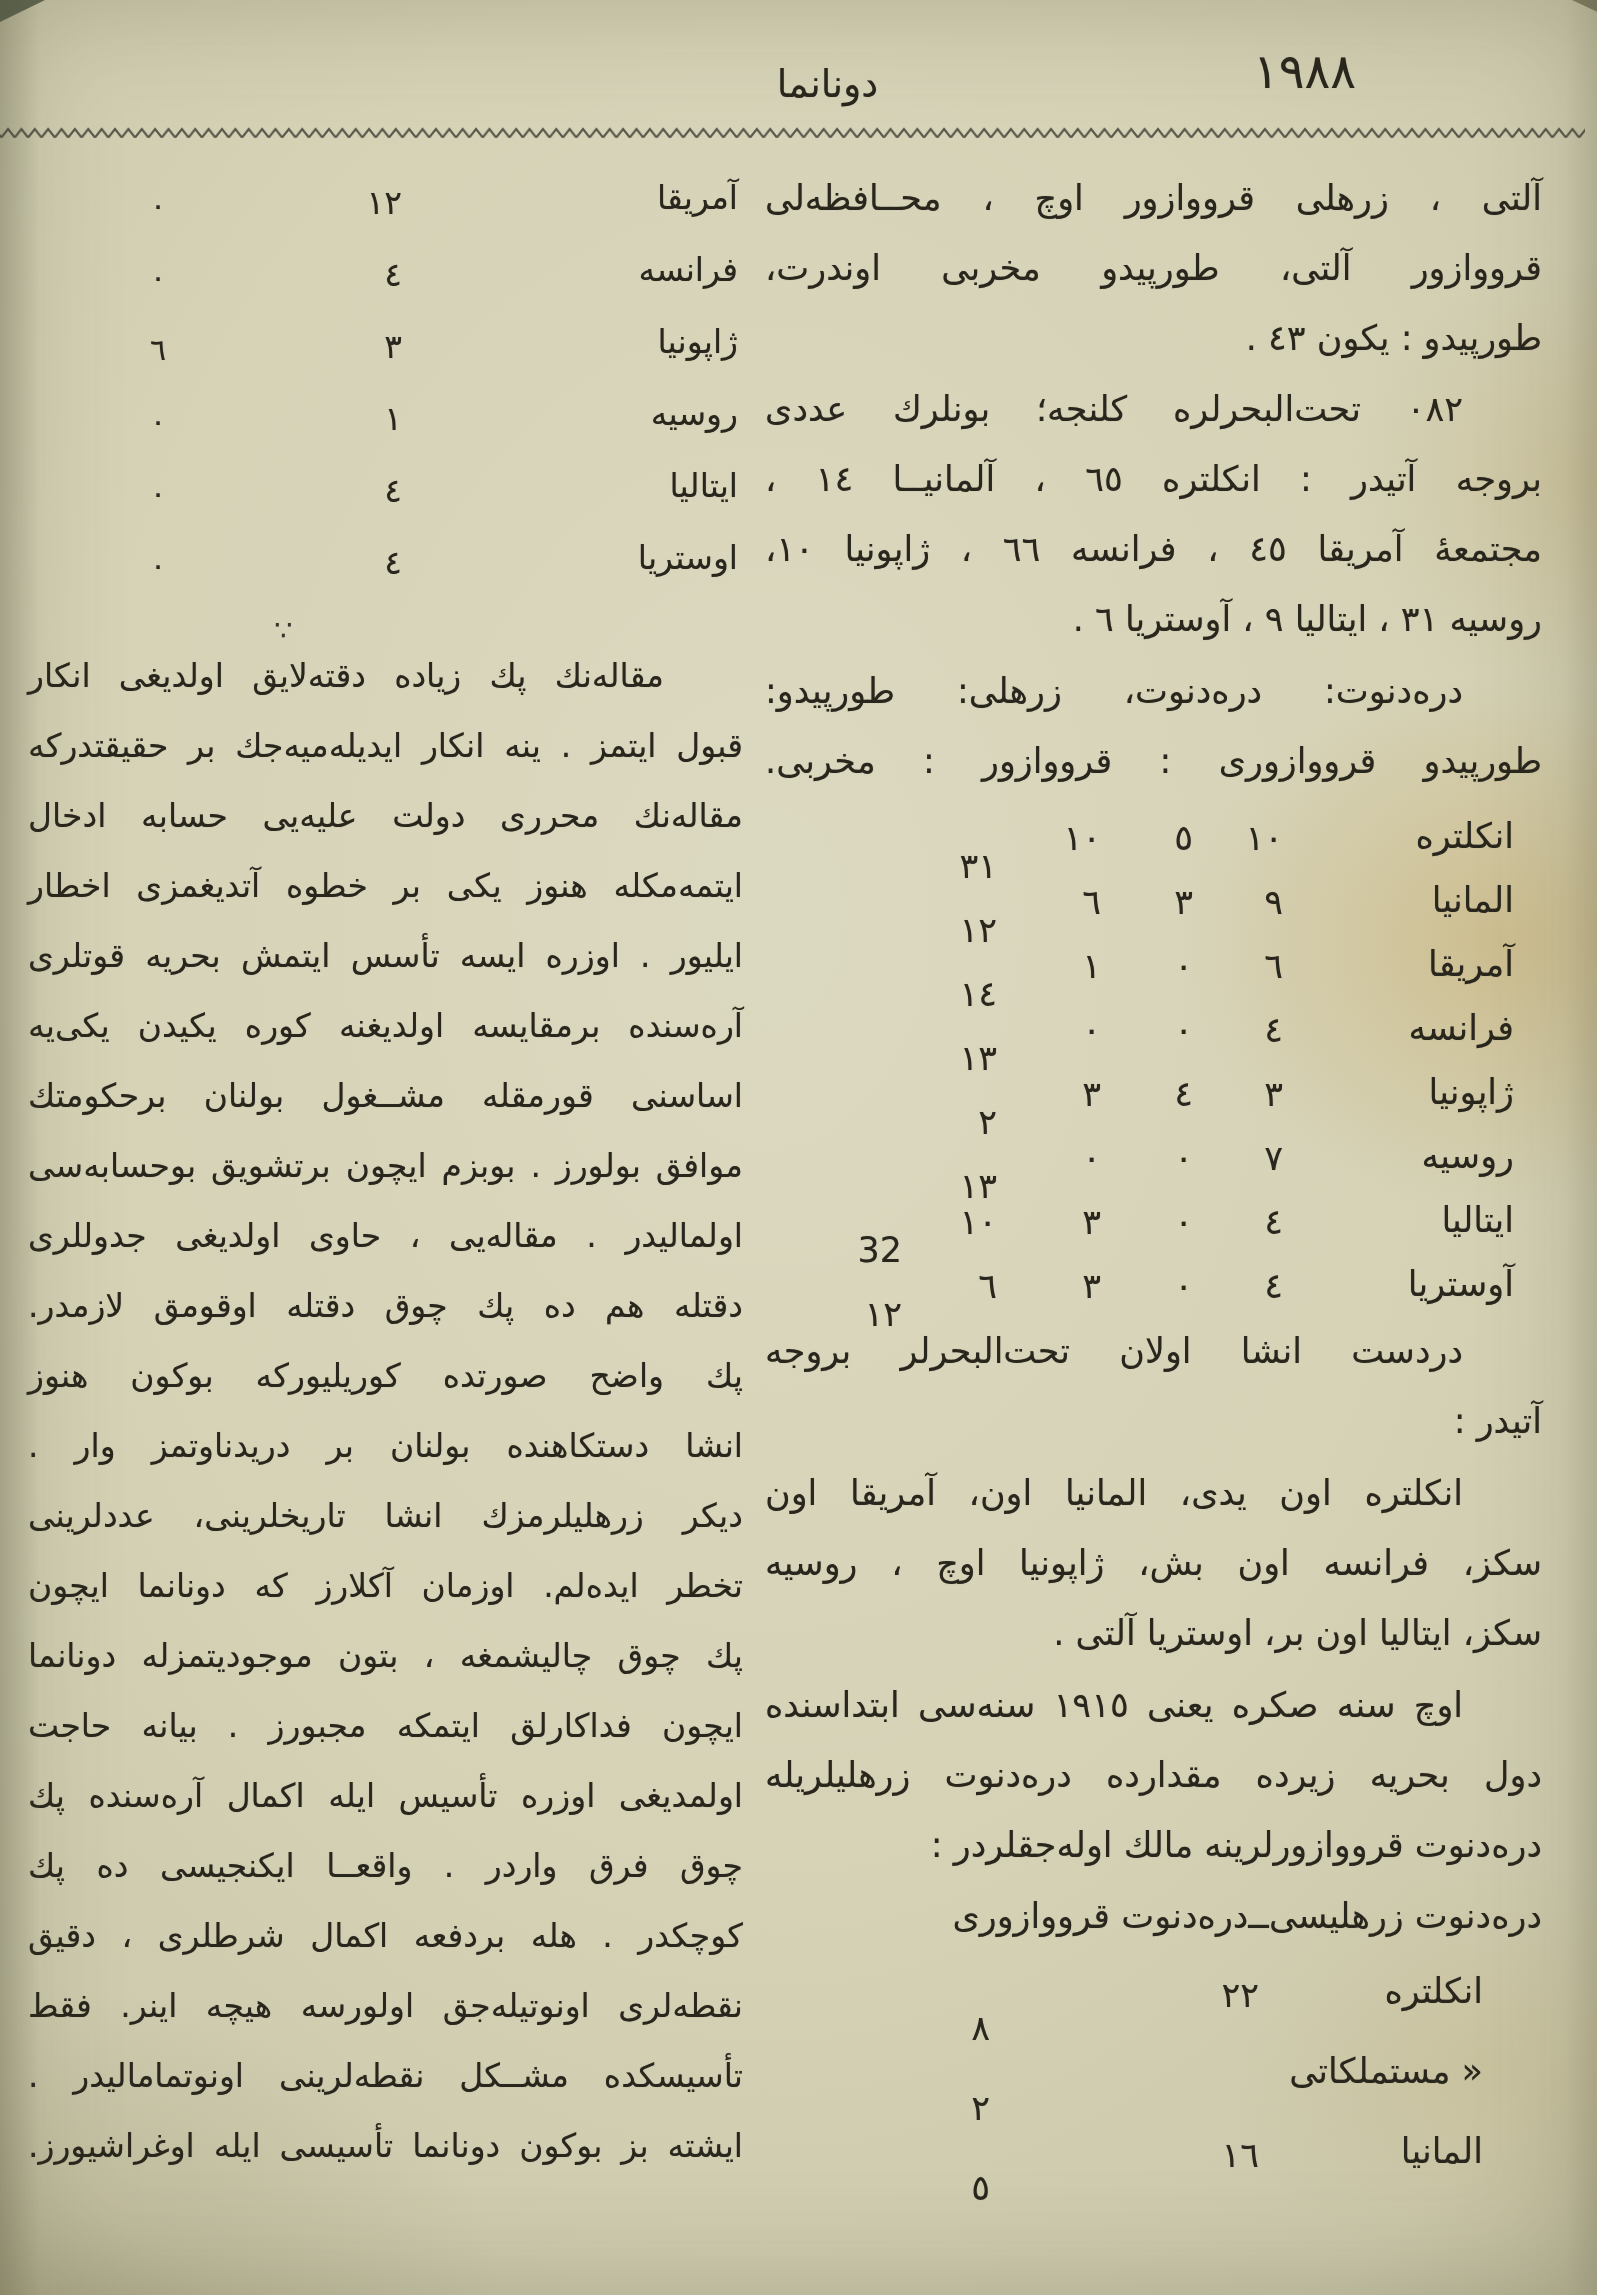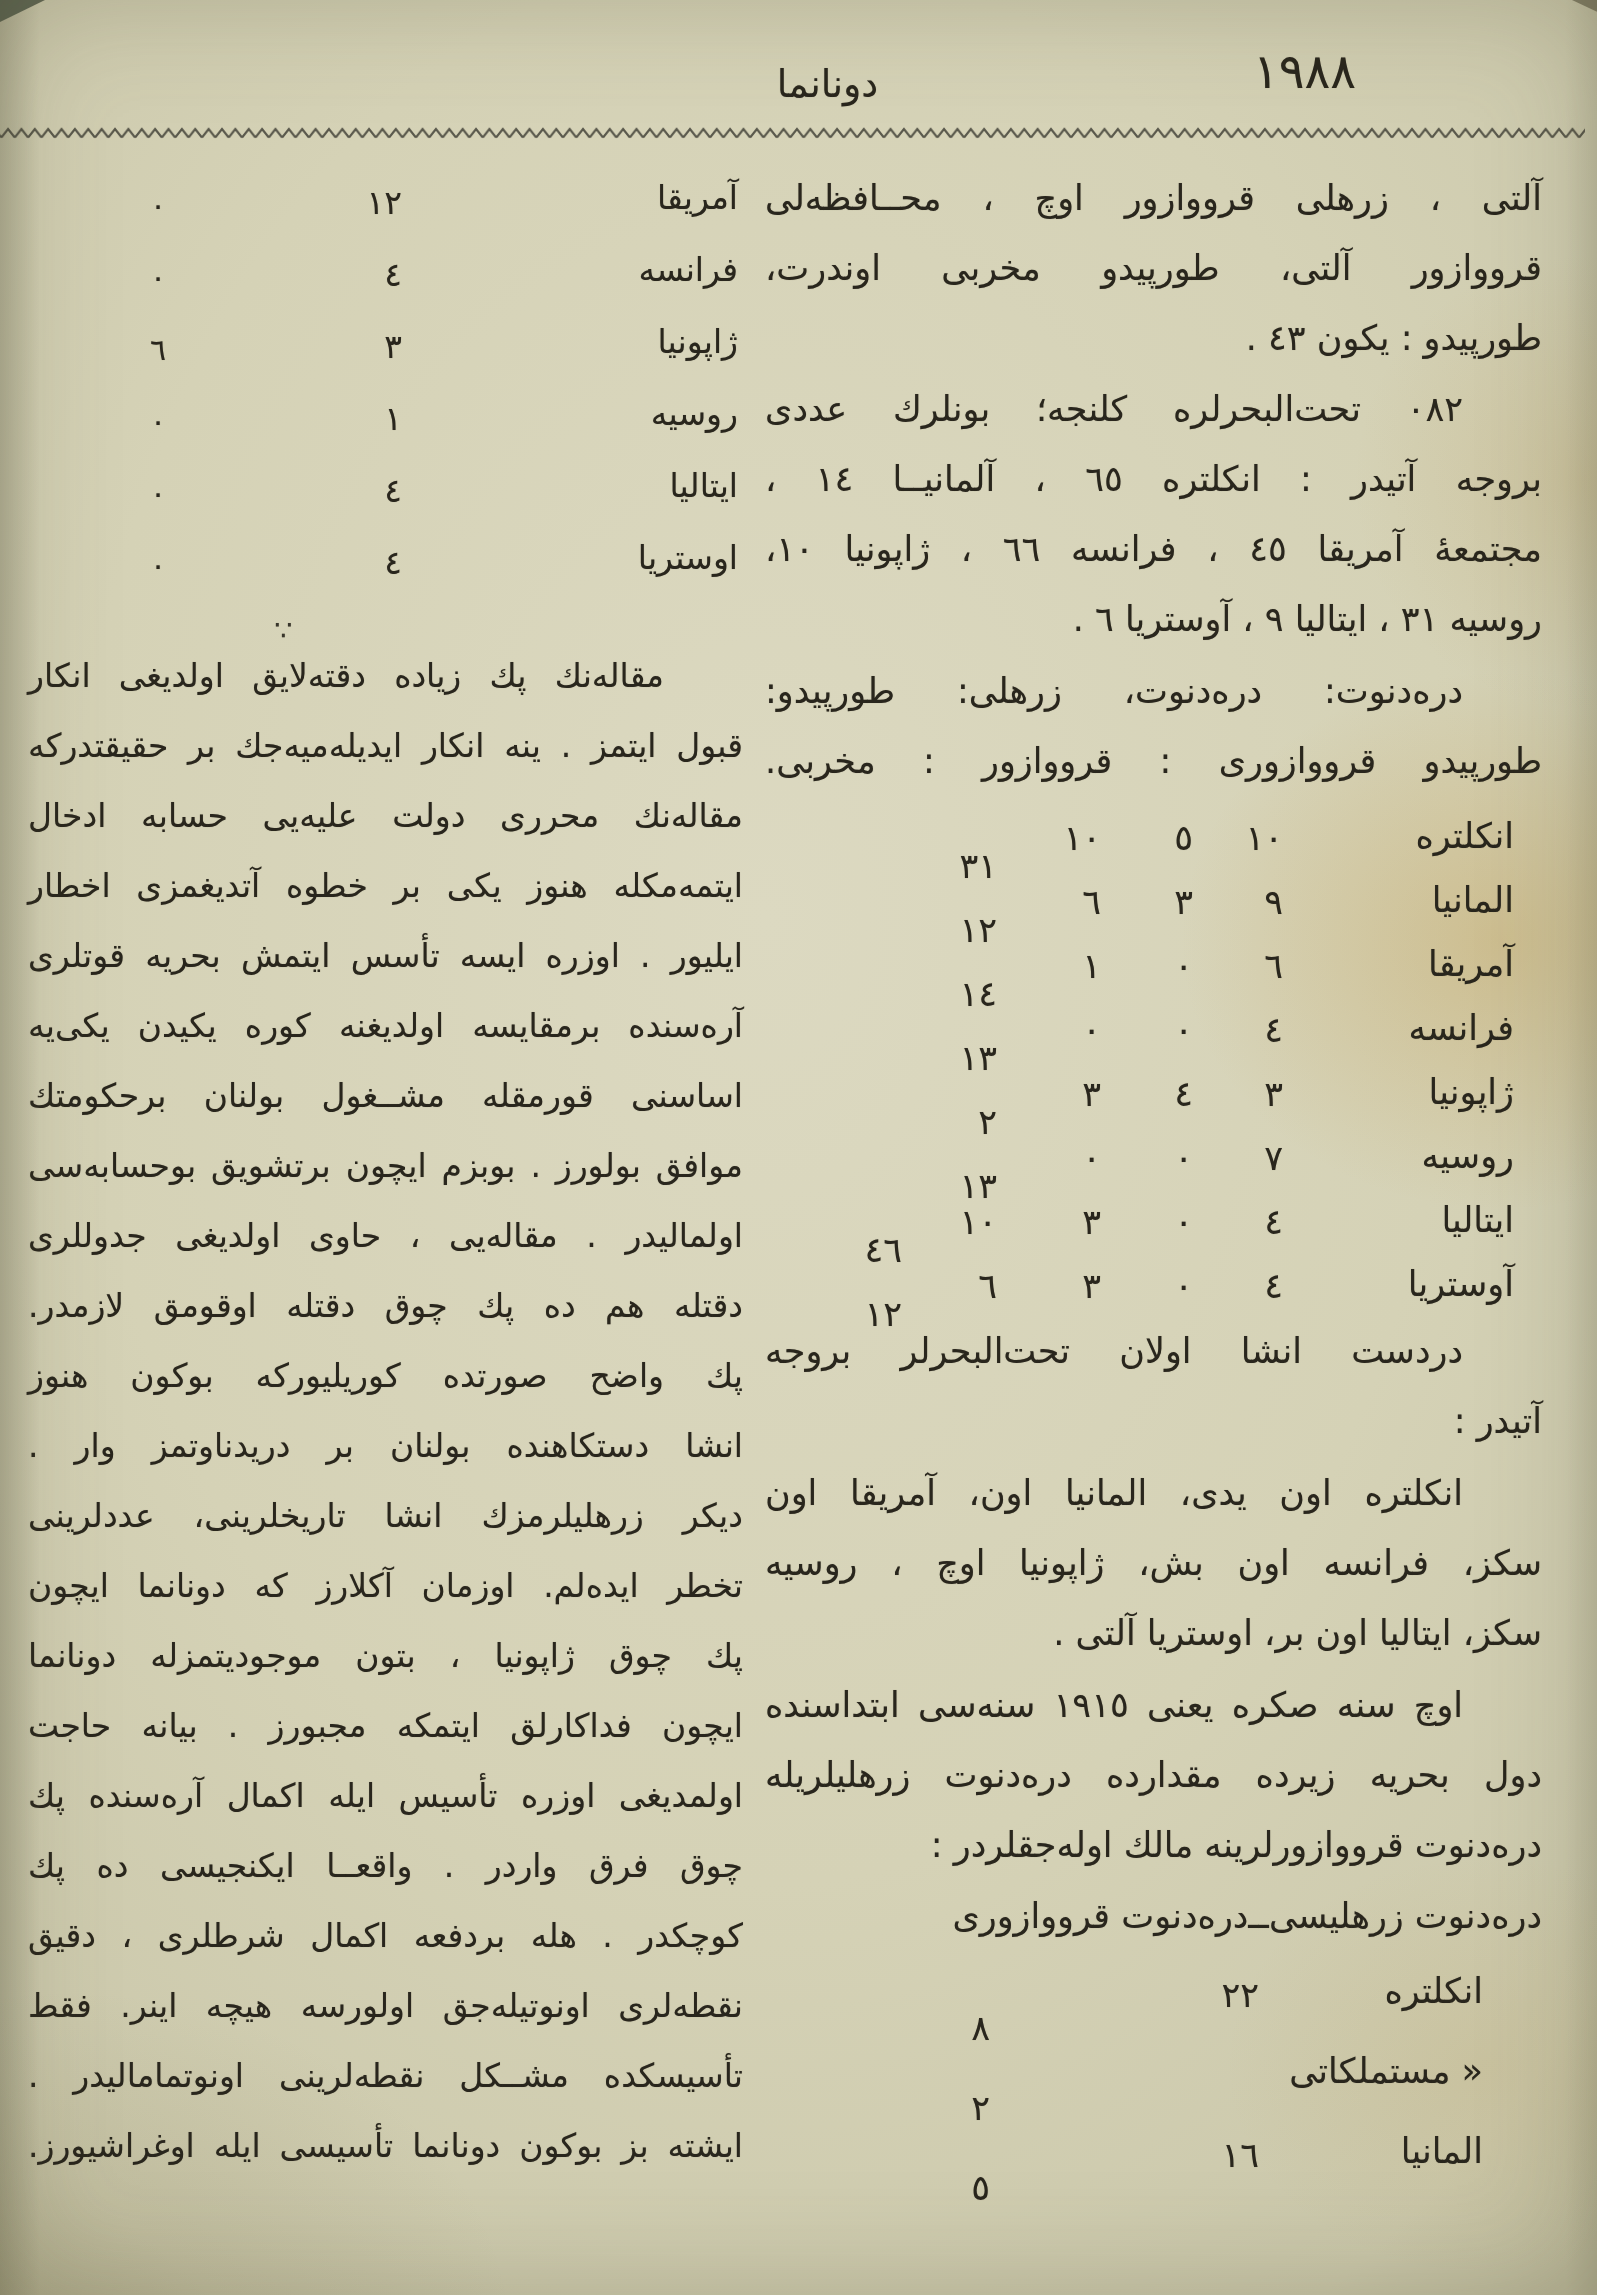--- a/index.html
+++ b/index.html
@@ -142,21 +142,21 @@
             <span class="fv v1">٠</span>
             <span class="fv v2">٠</span>
             <span class="fv v3 drop">١٣</span>
           </div>
           <div class="frow">
             <span class="fname">ايتاليا</span>
             <span class="fv v0">٤</span>
             <span class="fv v1">٠</span>
             <span class="fv v2">٣</span>
             <span class="fv v3">١٠</span>
-            <span class="fv v4 drop">٤٦</span>
+            <span class="fv v4 drop">32</span>
           </div>
           <div class="frow">
             <span class="fname">آوستريا</span>
             <span class="fv v0">٤</span>
             <span class="fv v1">٠</span>
             <span class="fv v2">٣</span>
             <span class="fv v3">٦</span>
             <span class="fv v4 drop">١٢</span>
           </div>
         </div>
@@ -237,21 +237,21 @@
           <div class="lline j">ايليور . اوزره ايسه تأسس ايتمش بحريه قوتلرى</div>
           <div class="lline j">آره‌سنده برمقايسه اولديغنه كوره يكيدن يكى‌يه</div>
           <div class="lline j">اساسنى قورمقله مشــغول بولنان برحكومتك</div>
           <div class="lline j">موافق بولورز . بوبزم ايچون برتشويق بوحسابه‌سى</div>
           <div class="lline j">اولماليدر . مقاله‌يى ، حاوى اولديغى جدوللرى</div>
           <div class="lline j">دقتله هم ده پك چوق دقتله اوقومق لازمدر.</div>
           <div class="lline j">پك واضح صورتده كوريليوركه بوكون هنوز</div>
           <div class="lline j">انشا دستكاهنده بولنان بر دريدناوتمز وار .</div>
           <div class="lline j">ديكر زرهليلرمزك انشا تاريخلرينى، عددلرينى</div>
           <div class="lline j">تخطر ايده‌لم. اوزمان آكلارز كه دونانما ايچون</div>
-          <div class="lline j">پك چوق ژاپونيا ، بتون موجوديتمزله دونانما</div>
+          <div class="lline j">پك چوق چاليشمغه ، بتون موجوديتمزله دونانما</div>
           <div class="lline j">ايچون فداكارلق ايتمكه مجبورز . بيانه حاجت</div>
           <div class="lline j">اولمديغى اوزره تأسيس ايله اكمال آره‌سنده پك</div>
           <div class="lline j">چوق فرق واردر . واقعــا ايكنجيسى ده پك</div>
           <div class="lline j">كوچكدر . هله بردفعه اكمال شرطلرى ، دقيق</div>
           <div class="lline j">نقطه‌لرى اونوتيله‌جق اولورسه هيچه اينر. فقط</div>
           <div class="lline j">تأسيسكده مشــكل نقطه‌لرينى اونوتماماليدر .</div>
           <div class="lline j">ايشته بز بوكون دونانما تأسيسى ايله اوغراشيورز.</div>
         </div>
       </div>
   </div>

